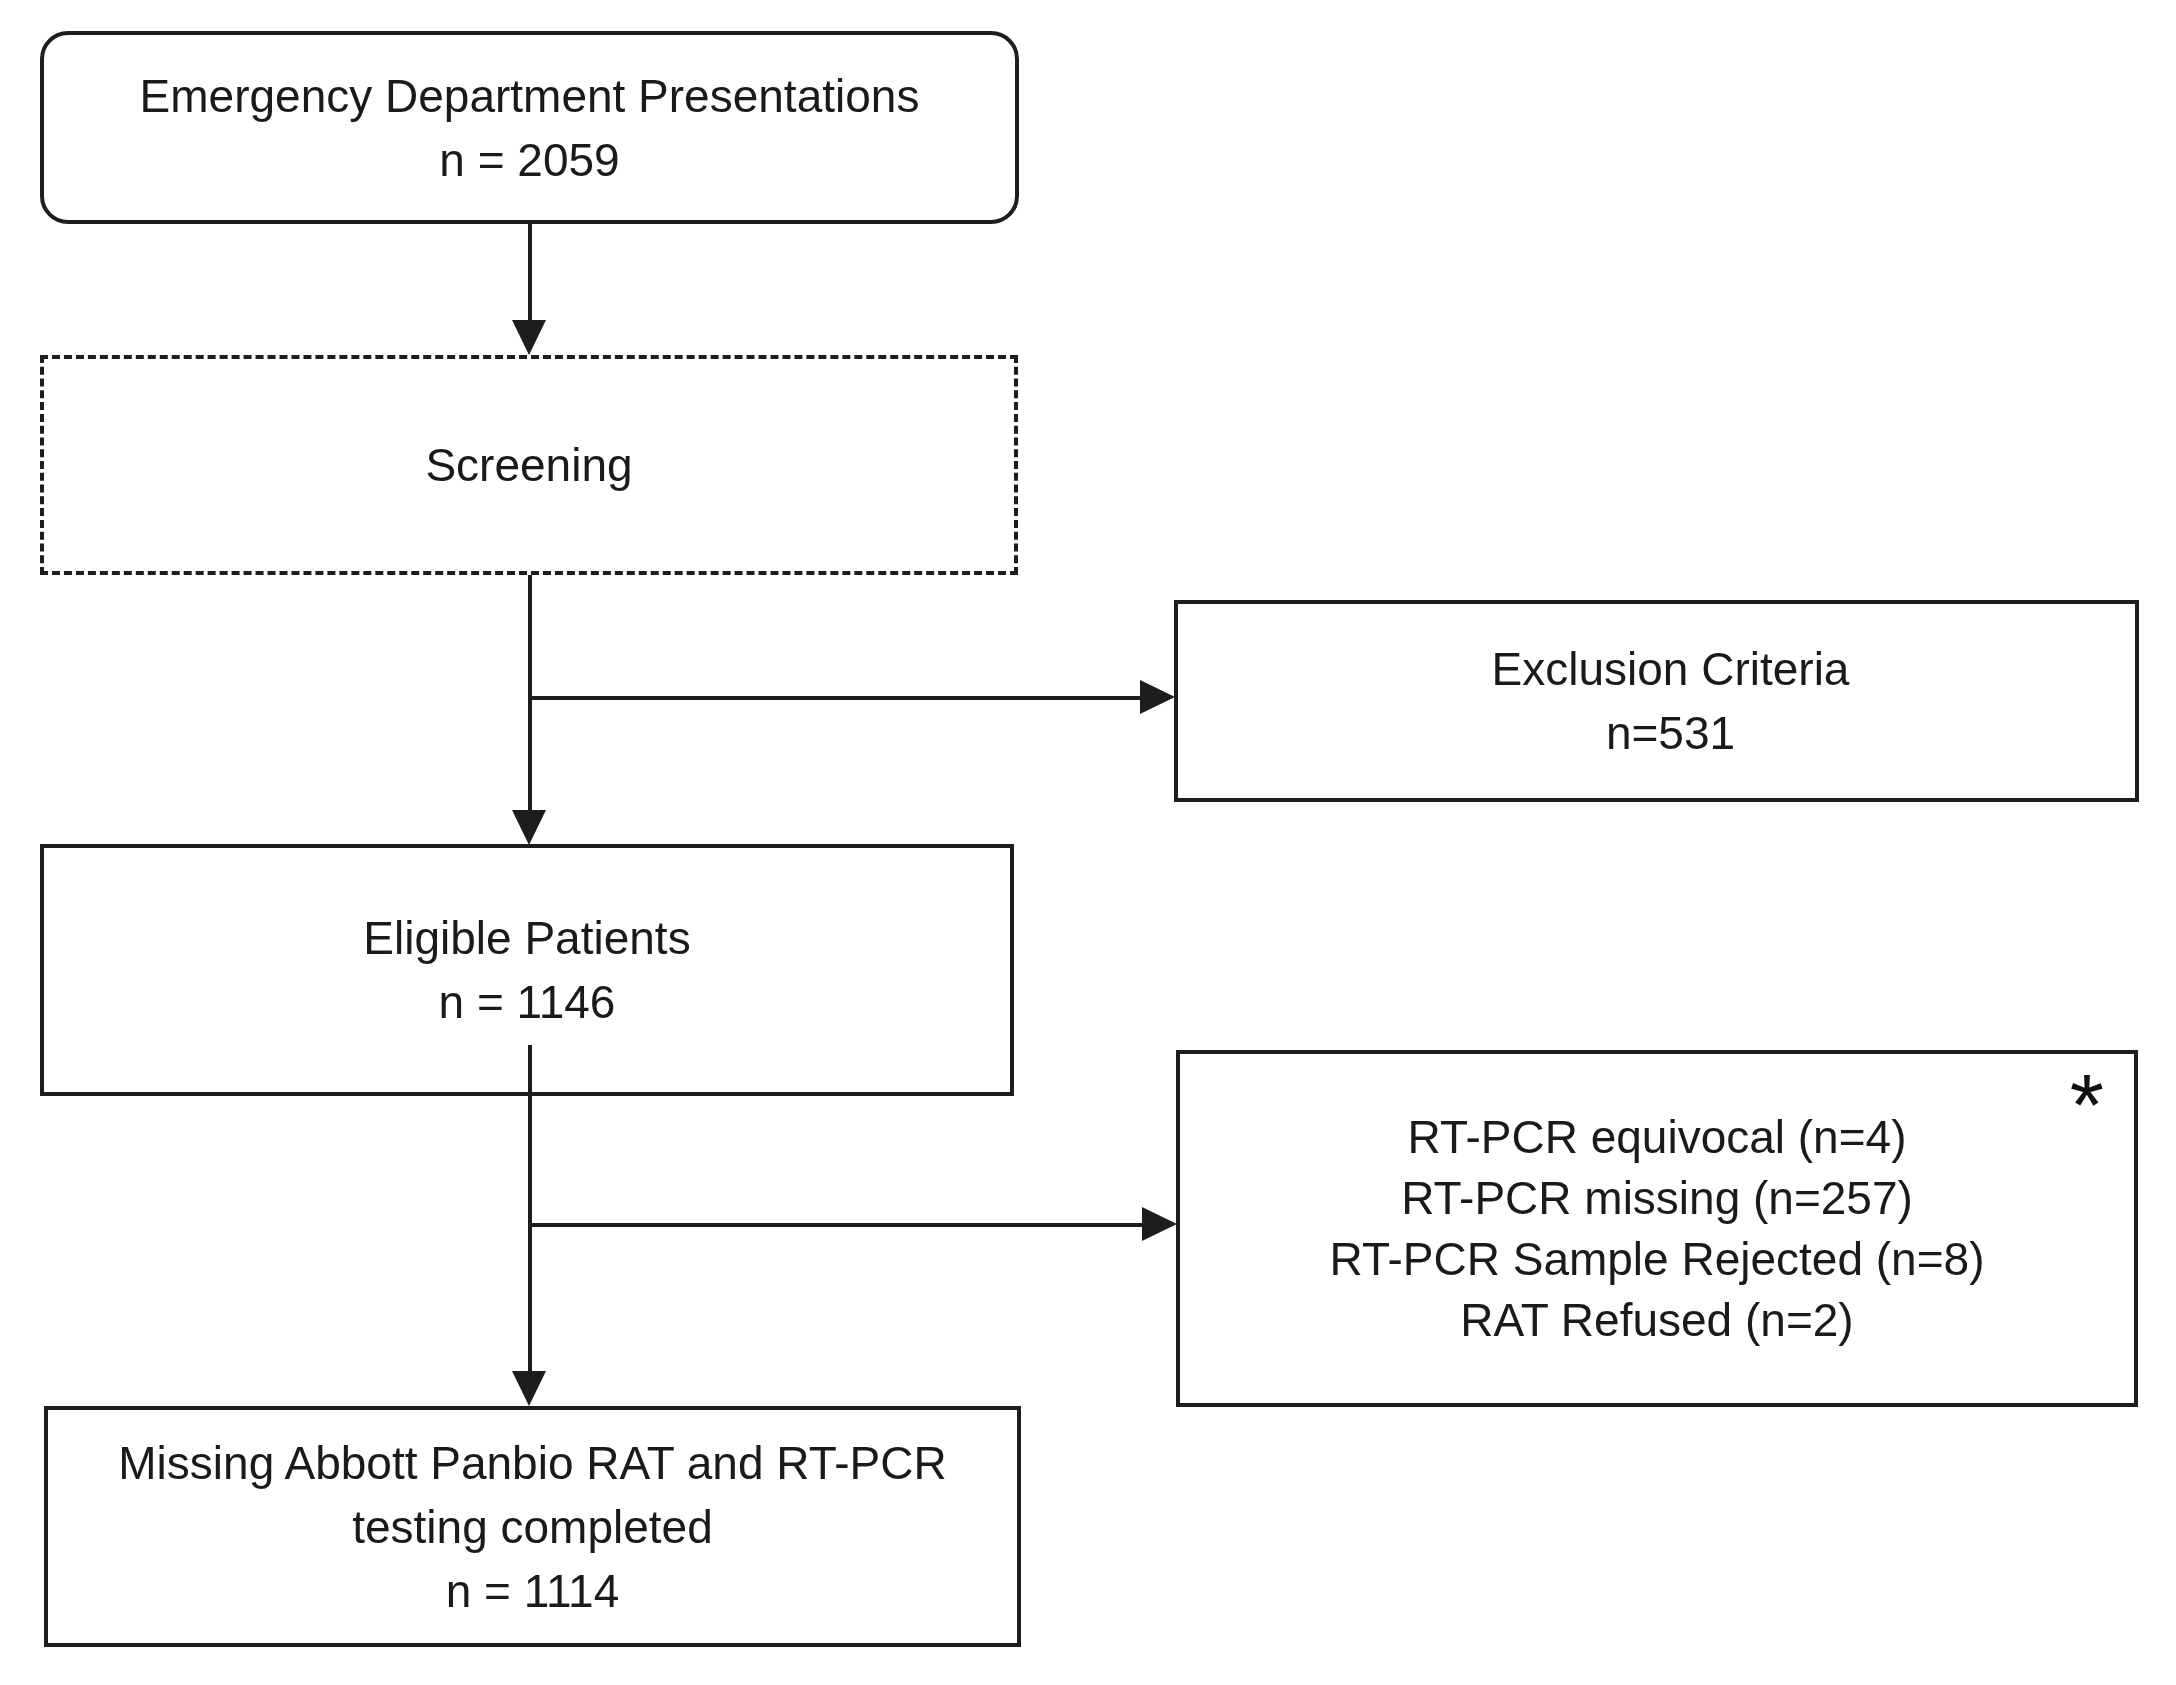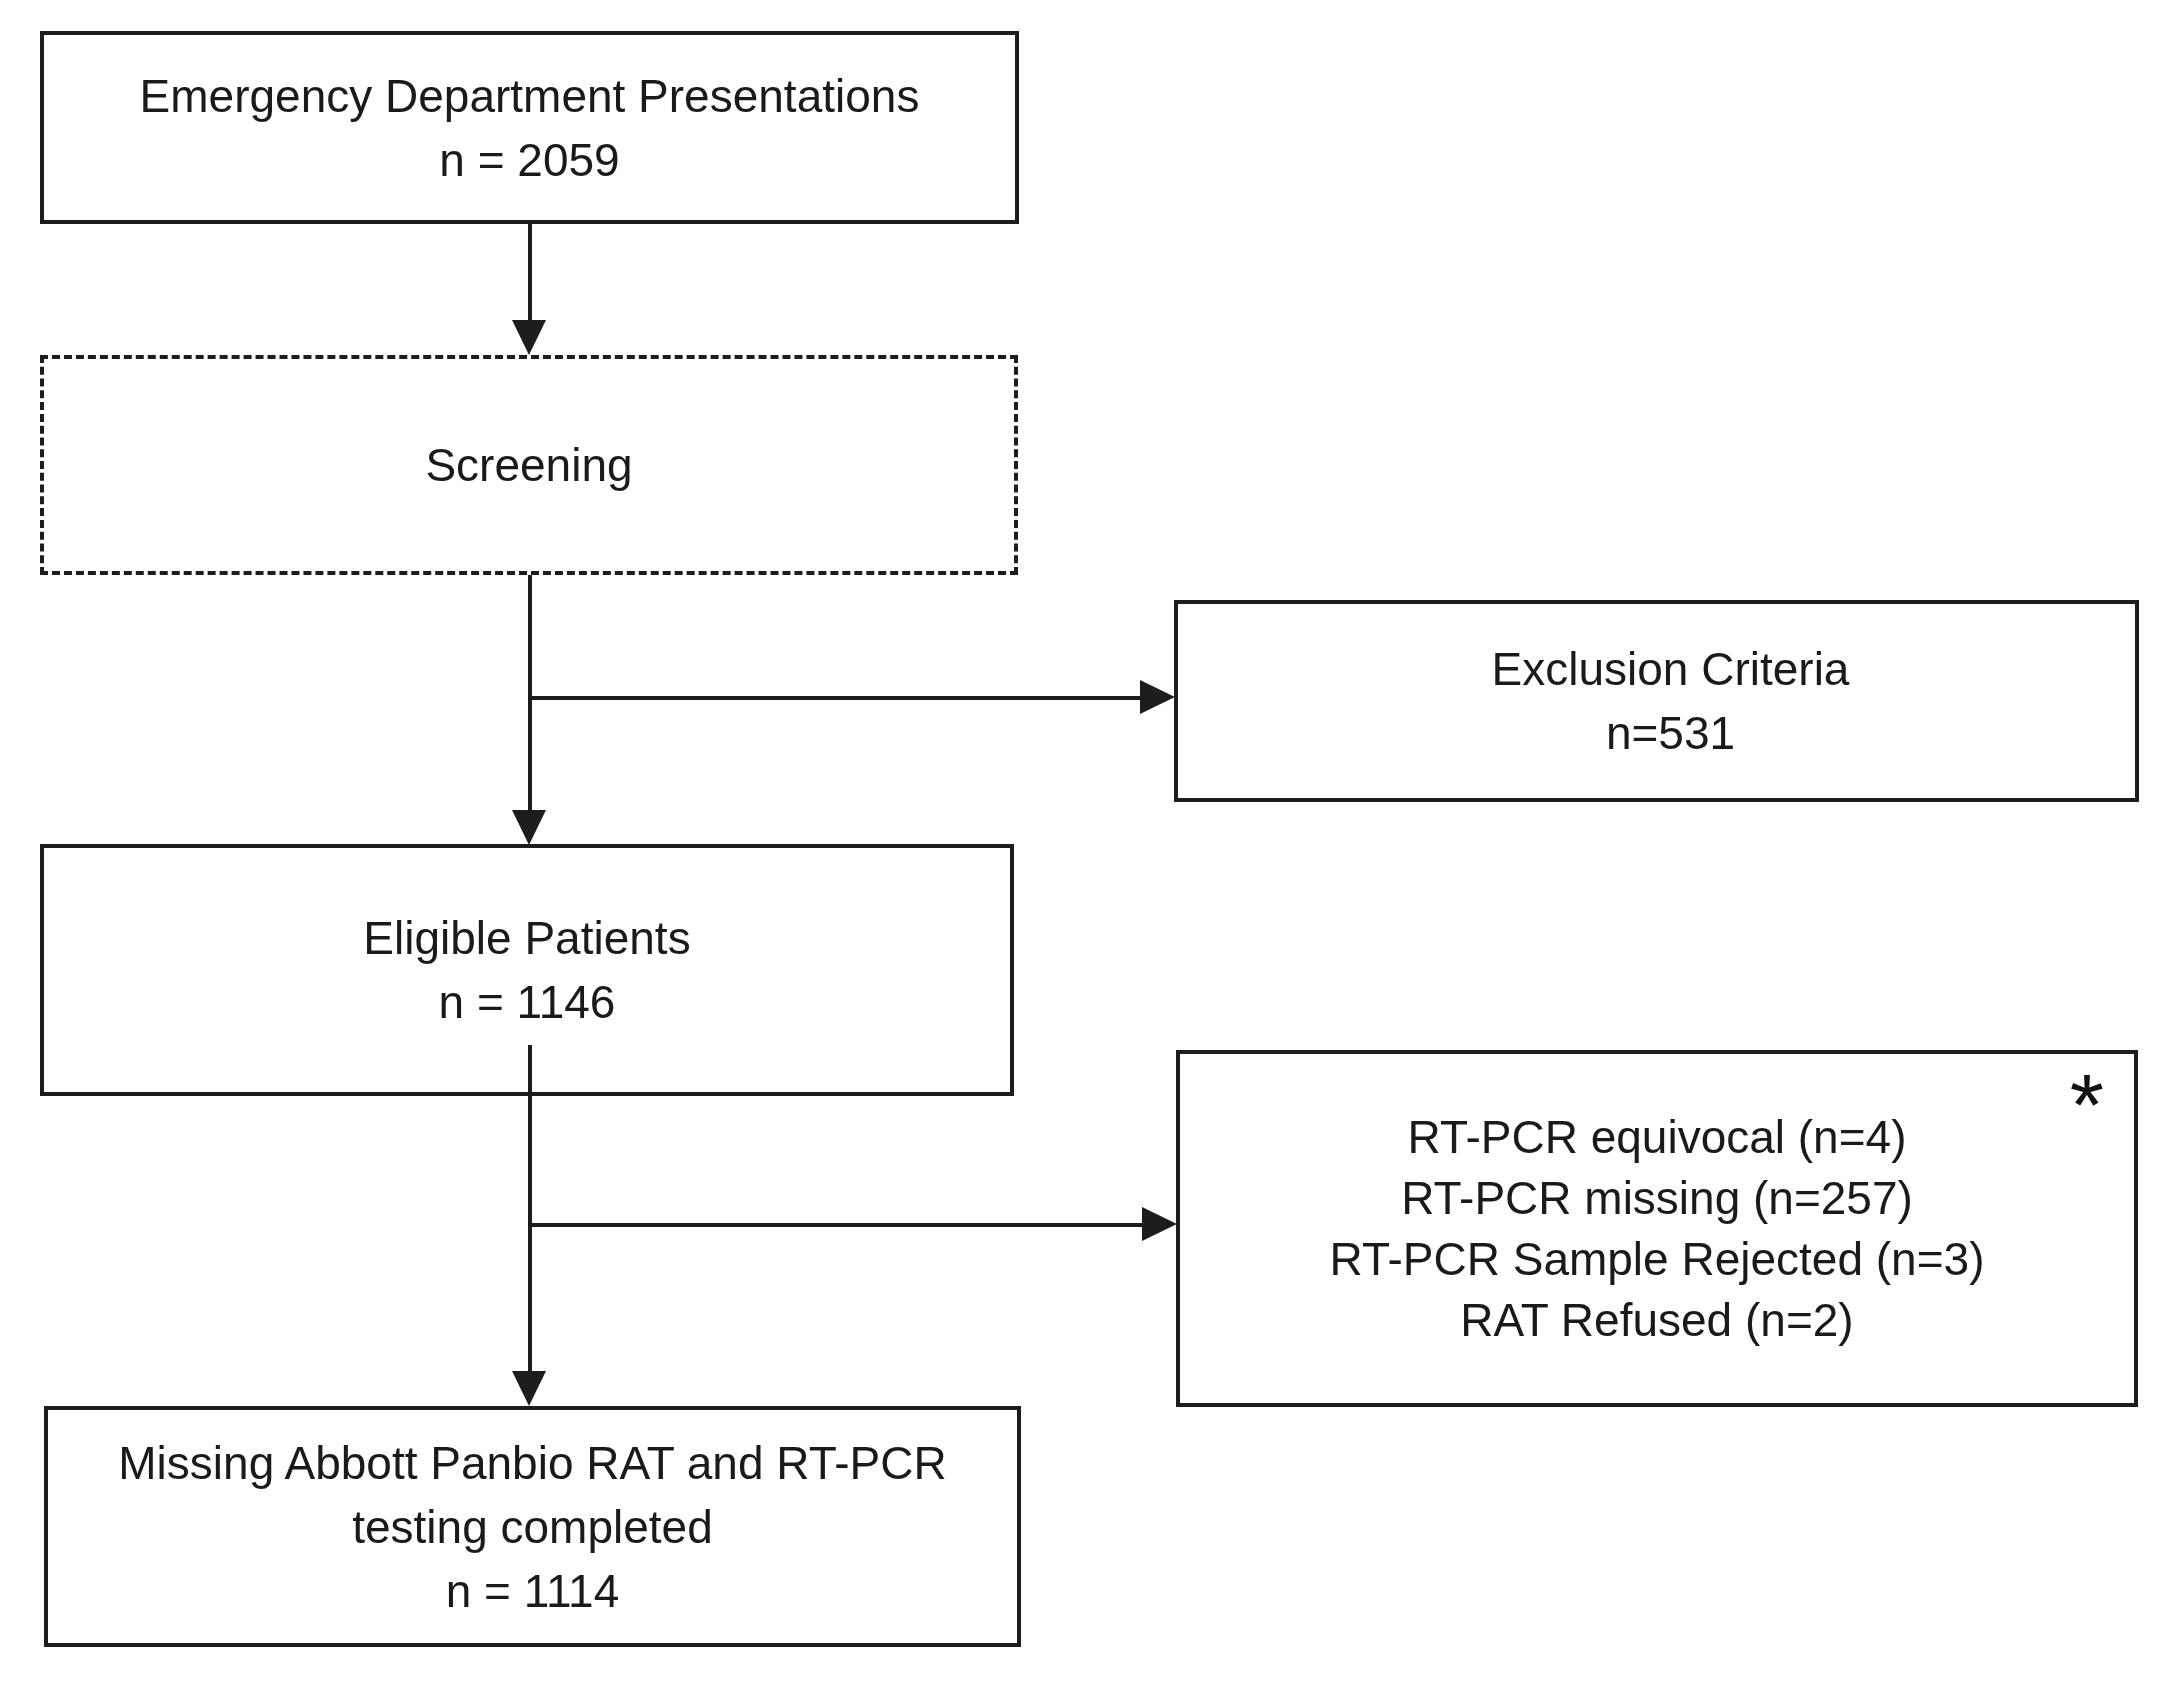--- a/index.html
+++ b/index.html
@@ -25,21 +25,21 @@
     flex-direction: column;
     align-items: center;
     justify-content: center;
     text-align: center;
     font-size: 46px;
     line-height: 64px;
     font-weight: 400;
   }
   .node.dashed { border-style: dashed; }
 
-  #node-ed        { left: 40px;   top: 31px;   width: 979px; height: 193px; }
+  #node-ed        { left: 40px;   top: 31px;   width: 979px; height: 193px; border-radius: 28px; }
   #node-screening { left: 40px;   top: 355px;  width: 978px; height: 220px; }
   #node-exclusion { left: 1174px; top: 600px;  width: 965px; height: 202px; padding-left: 28px; }
   #node-eligible  { left: 40px;   top: 844px;  width: 974px; height: 252px; }
   #node-reasons   { left: 1176px; top: 1050px; width: 962px; height: 357px; line-height: 61px; }
   #node-final     { left: 44px;   top: 1406px; width: 977px; height: 241px; }
 
   .asterisk {
     position: absolute;
     top: 7px;
     right: 30px;
@@ -128,21 +128,21 @@
   <div class="vline" id="e4-line"></div>
   <div class="arrowhead-down" id="e4-head"></div>
 
   <div class="hline" id="e5-line"></div>
   <div class="arrowhead-right" id="e5-head"></div>
 
   <div class="node" id="node-reasons">
     <span class="asterisk">*</span>
     <span>RT-PCR equivocal (n=4)</span>
     <span>RT-PCR missing (n=257)</span>
-    <span>RT-PCR Sample Rejected (n=3)</span>
+    <span>RT-PCR Sample Rejected (n=8)</span>
     <span>RAT Refused (n=2)</span>
   </div>
 
   <div class="node" id="node-final">
     <span>Missing Abbott Panbio RAT and RT-PCR</span>
     <span>testing completed</span>
     <span>n = 1114</span>
   </div>
 
 </div>

